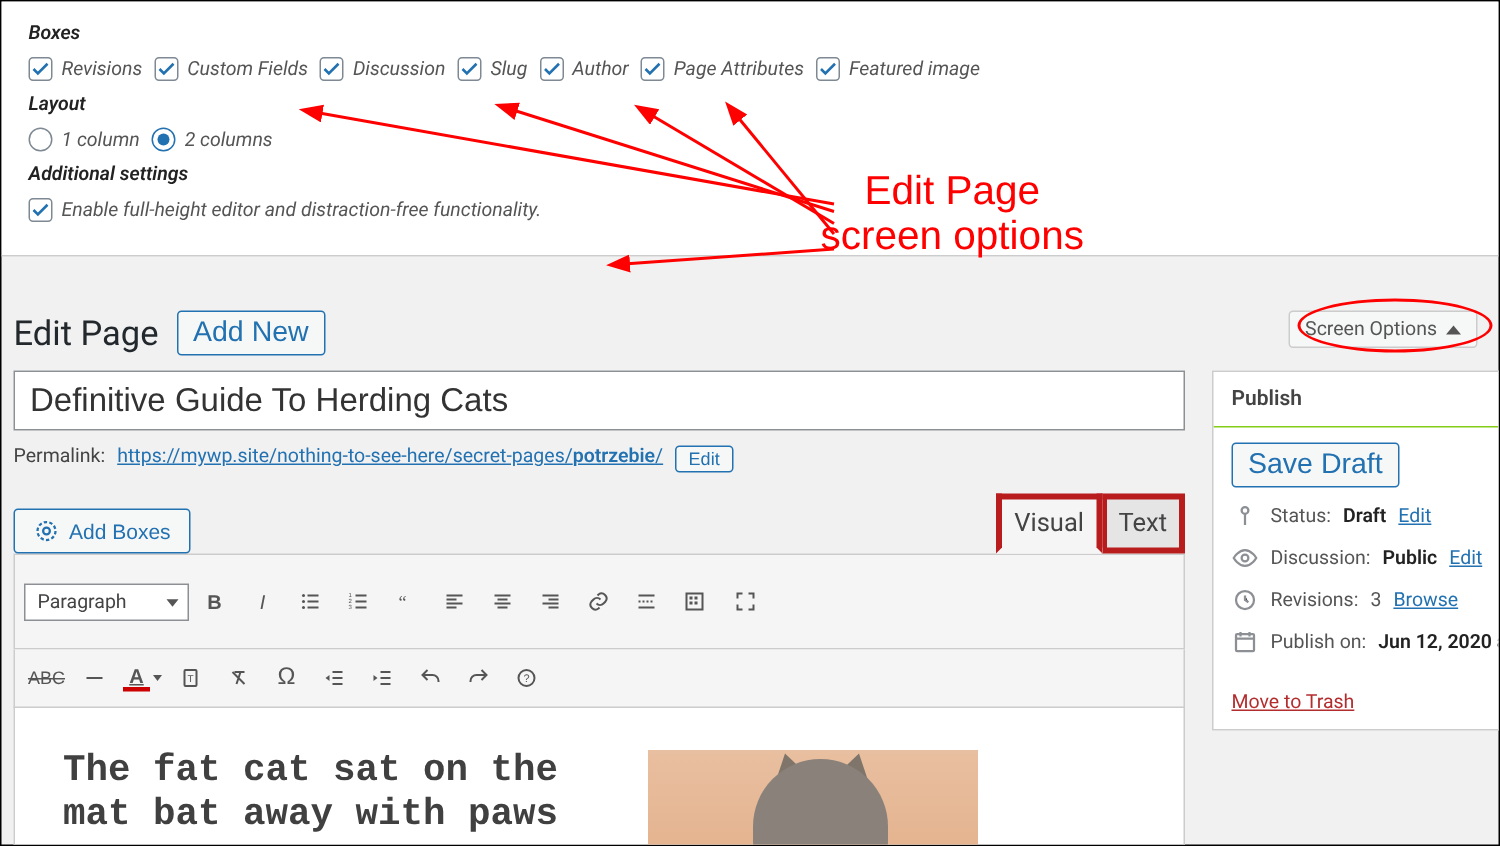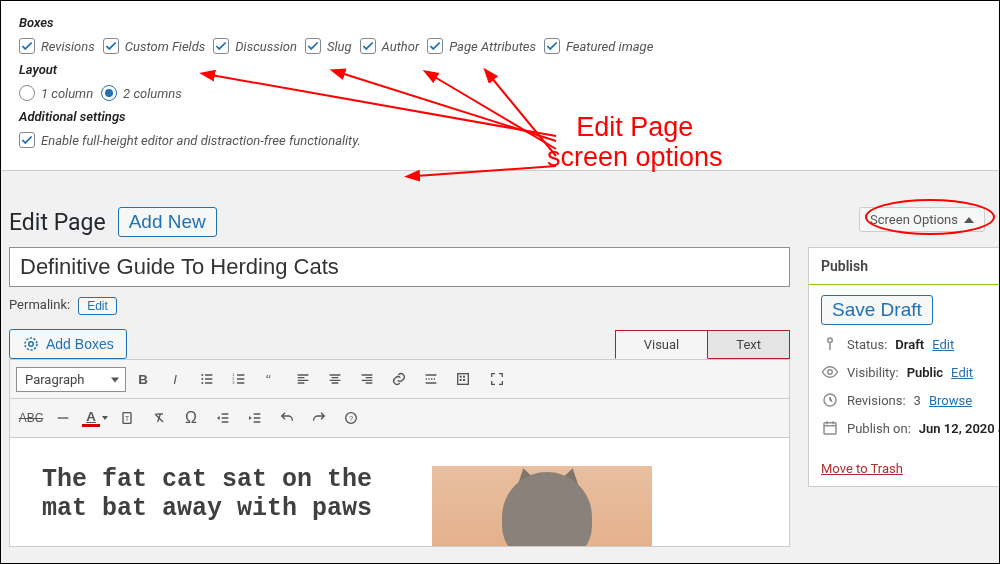--- a/index.html
+++ b/index.html
@@ -116,32 +116,32 @@
     background: #f6f7f7;
     border-radius: 3px;
     padding: 5px 12px;
     font-size: 14px;
     display: inline-flex; align-items: center; gap: 6px;
     cursor: pointer;
   }
   .add-media-btn svg { width: 18px; height: 18px; }
   .editor-tabs { display: flex; }
   .editor-tab {
-    padding: 6px 28px;
-    border: 1px solid #b91c1c;
+    padding: 6px 8px;
+    border: 4px solid #b91c1c;
     background: #e5e5e5;
     cursor: pointer;
-    font-size: 13px;
+    font-size: 17px;
     margin-left: -1px;
   }
   .editor-tab.active { background: #f5f5f5; border-bottom-color: #f5f5f5; position: relative; z-index: 2; }
   .toolbar {
     border: 1px solid #ccc;
     background: #f5f5f5;
-    padding: 4px 6px;
+    padding: 16px 6px;
     display: grid;
     grid-template-columns: repeat(16, auto) 1fr auto;
     gap: 2px;
     align-items: center;
   }
   .toolbar-row2 {
     border: 1px solid #ccc; border-top: none;
     background: #f5f5f5;
     padding: 4px 6px;
     display: flex; gap: 2px; align-items: center;
@@ -337,20 +337,21 @@
     <button class="btn">Add New</button>
   </div>
 
   <div class="columns">
     <div class="col-main">
 
       <input class="title-input" value="Definitive Guide To Herding Cats" style="">
 
       <div class="permalink-row">
         <span>Permalink:</span>
+        <a><span>https://mywp.site/nothing-to-see-here/secret-pages/</span><span class="permalink-slug">potrzebie</span><span>/</span></a>
         <button class="btn-sm">Edit</button>
       </div>
 
       <div class="media-row">
         <button class="add-media-btn">
           <svg viewBox="0 0 24 24">
               <circle cx="12" cy="12" r="8" fill="none" stroke="#2271b1" stroke-width="2" stroke-dasharray="3 2"></circle>
               <circle cx="12" cy="12" r="3" fill="none" stroke="#2271b1" stroke-width="2"></circle>
             </svg>
           <span>Add Boxes</span>
@@ -522,21 +523,21 @@
           <span>Status:</span>
           <span class="bold">Draft</span>
           <a>Edit</a>
         </div>
 
         <div class="side-row">
           <svg viewBox="0 0 24 24">
               <path fill="none" stroke="currentColor" stroke-width="2" d="M2 12s4-7 10-7 10 7 10 7-4 7-10 7S2 12 2 12z"></path>
               <circle cx="12" cy="12" r="3" fill="none" stroke="currentColor" stroke-width="2"></circle>
             </svg>
-          <span>Visibility:</span>
+          <span>Discussion:</span>
           <span class="bold">Public</span>
           <a>Edit</a>
         </div>
 
         <div class="side-row">
           <svg viewBox="0 0 24 24">
               <circle cx="12" cy="12" r="8" fill="none" stroke="currentColor" stroke-width="2"></circle>
               <path stroke="currentColor" stroke-width="2" d="M12 8v4l3 2"></path>
             </svg>
           <span>Revisions:</span>

